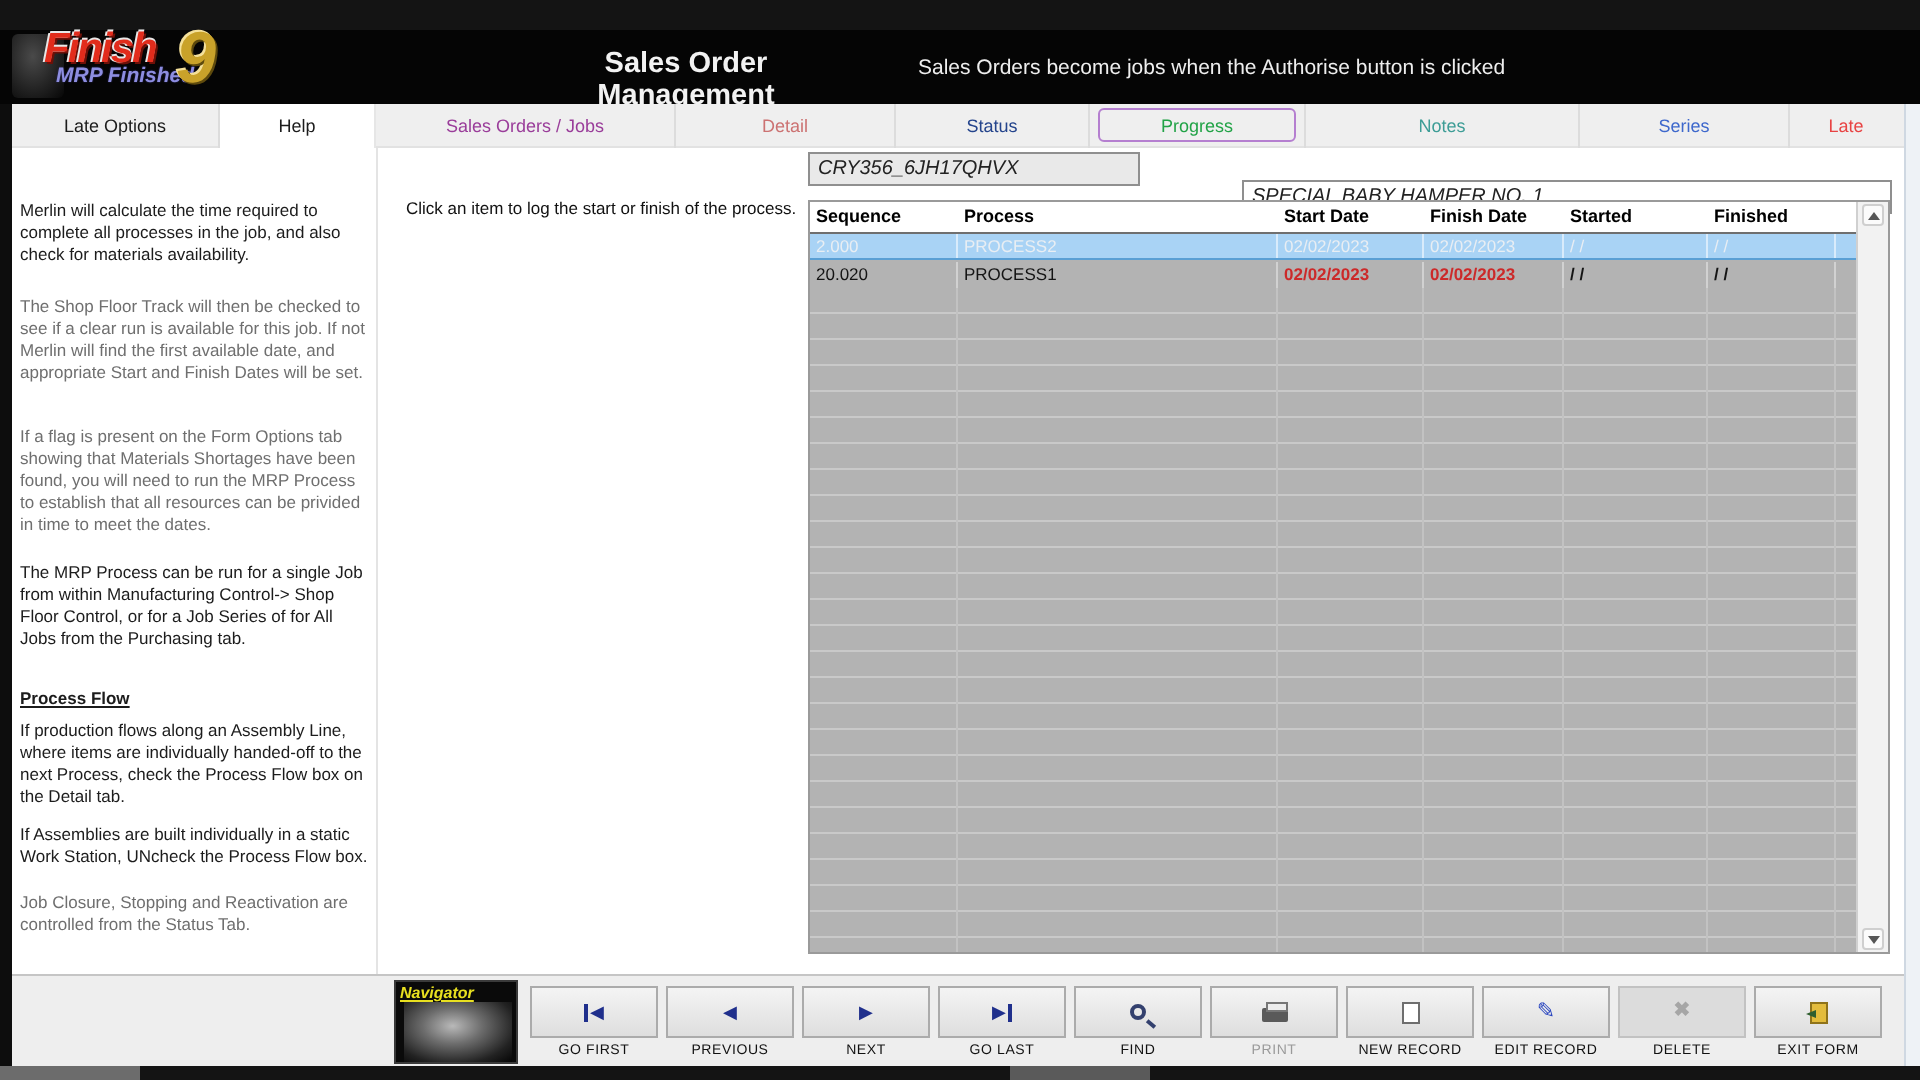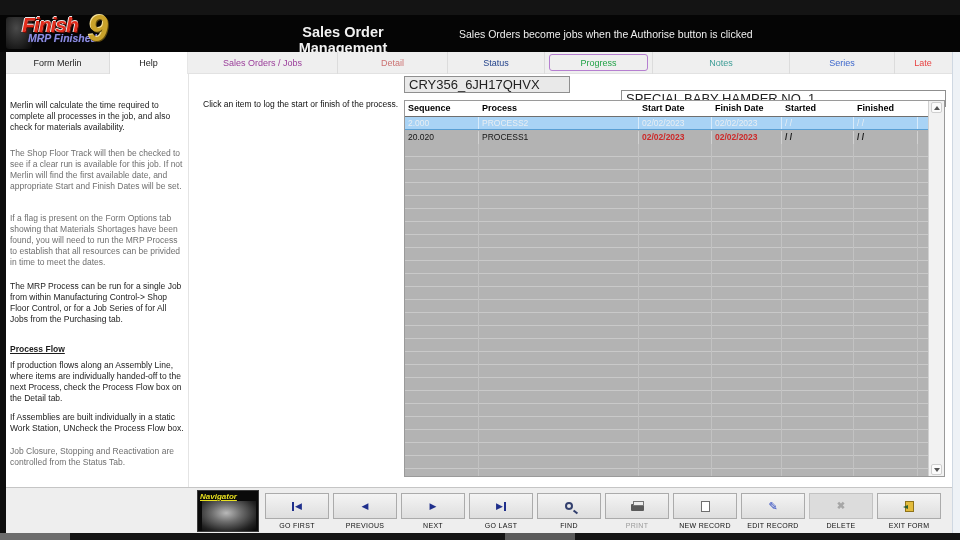--- a/index.html
+++ b/index.html
@@ -48,22 +48,22 @@
 
   
   .bodyarea { position:absolute; left:6px; top:74px; width:946px; height:413px; background:#ffffff; }
   .helppanel { position:absolute; left:0; top:0; width:182px; height:413px; background:#ffffff; }
   .hp { position:absolute; left:4px; width:174px; font-size:8.5px; line-height:1.28; color:#1c1c1c; }
   .hp.muted { color:#6f6f6f; }
   .hp.heading { font-weight:bold; text-decoration:underline; }
 
   .main { position:absolute; left:182px; top:0; width:764px; height:413px; background:#ffffff; border-left:1px solid #e4e4e4; }
   .instruction { position:absolute; left:14px; top:25px; width:210px; font-size:8.5px; color:#111; }
-  .field { position:absolute; height:17px; border:1px solid #8f8f8f; font-size:13px; color:#222;
-    display:flex; align-items:center; padding-left:4px; }
+  .field { position:absolute; height:17px; border:1px solid #8f8f8f; font-size:10px; color:#222;
+    display:flex; align-items:center; padding-left:4px;font-style:italic; }
   .field.code { left:215px; top:2px; width:166px; background:#e9e9e9; }
   .field.desc { left:432px; top:16px; width:325px; background:#ffffff; }
 
   
   .grid { position:absolute; left:215px; top:26px; width:541px; height:377px; border:1px solid #9a9a9a; background:#b3b3b3; }
   .g-header { position:absolute; left:0; top:0; width:524px; height:16px; background:#ffffff;
     border-bottom:1px solid #6f6f6f; display:flex; }
   .g-header .hc { font-size:9px; font-weight:bold; color:#000; padding:2px 0 0 3px; overflow:hidden; white-space:nowrap; }
   .g-row { position:absolute; left:0; width:524px; height:13px; display:flex; font-size:8.5px; }
   .g-row .c { padding:1px 0 0 3px; overflow:hidden; white-space:nowrap; border-right:1px solid rgba(255,255,255,0.4); }
@@ -127,21 +127,21 @@
       <div class="l1">Finish</div>
       <div class="l2">MRP Finished</div>
       <div class="l9">9</div>
     </div>
     <div class="apptitle">Sales Order Management</div>
     <div class="appsubtitle">Sales Orders become jobs when the Authorise button is clicked</div>
   </div>
 
   <div class="tabrow">
     <div class="tab" style="width:104px;">
-        <span style="color: rgb(28, 28, 28);">Form Merlin</span>
+        <span style="color: rgb(28, 28, 28);">Late Options</span>
       </div>
     <div class="tab active" style="width:78px;">
         <span style="color: rgb(28, 28, 28);">Help</span>
       </div>
     <div class="tab" style="width:150px;">
         <span style="color: rgb(154, 61, 154);">Sales Orders / Jobs</span>
       </div>
     <div class="tab" style="width:110px;">
         <span style="color: rgb(204, 114, 114); text-align: center;">Detail</span>
       </div>

